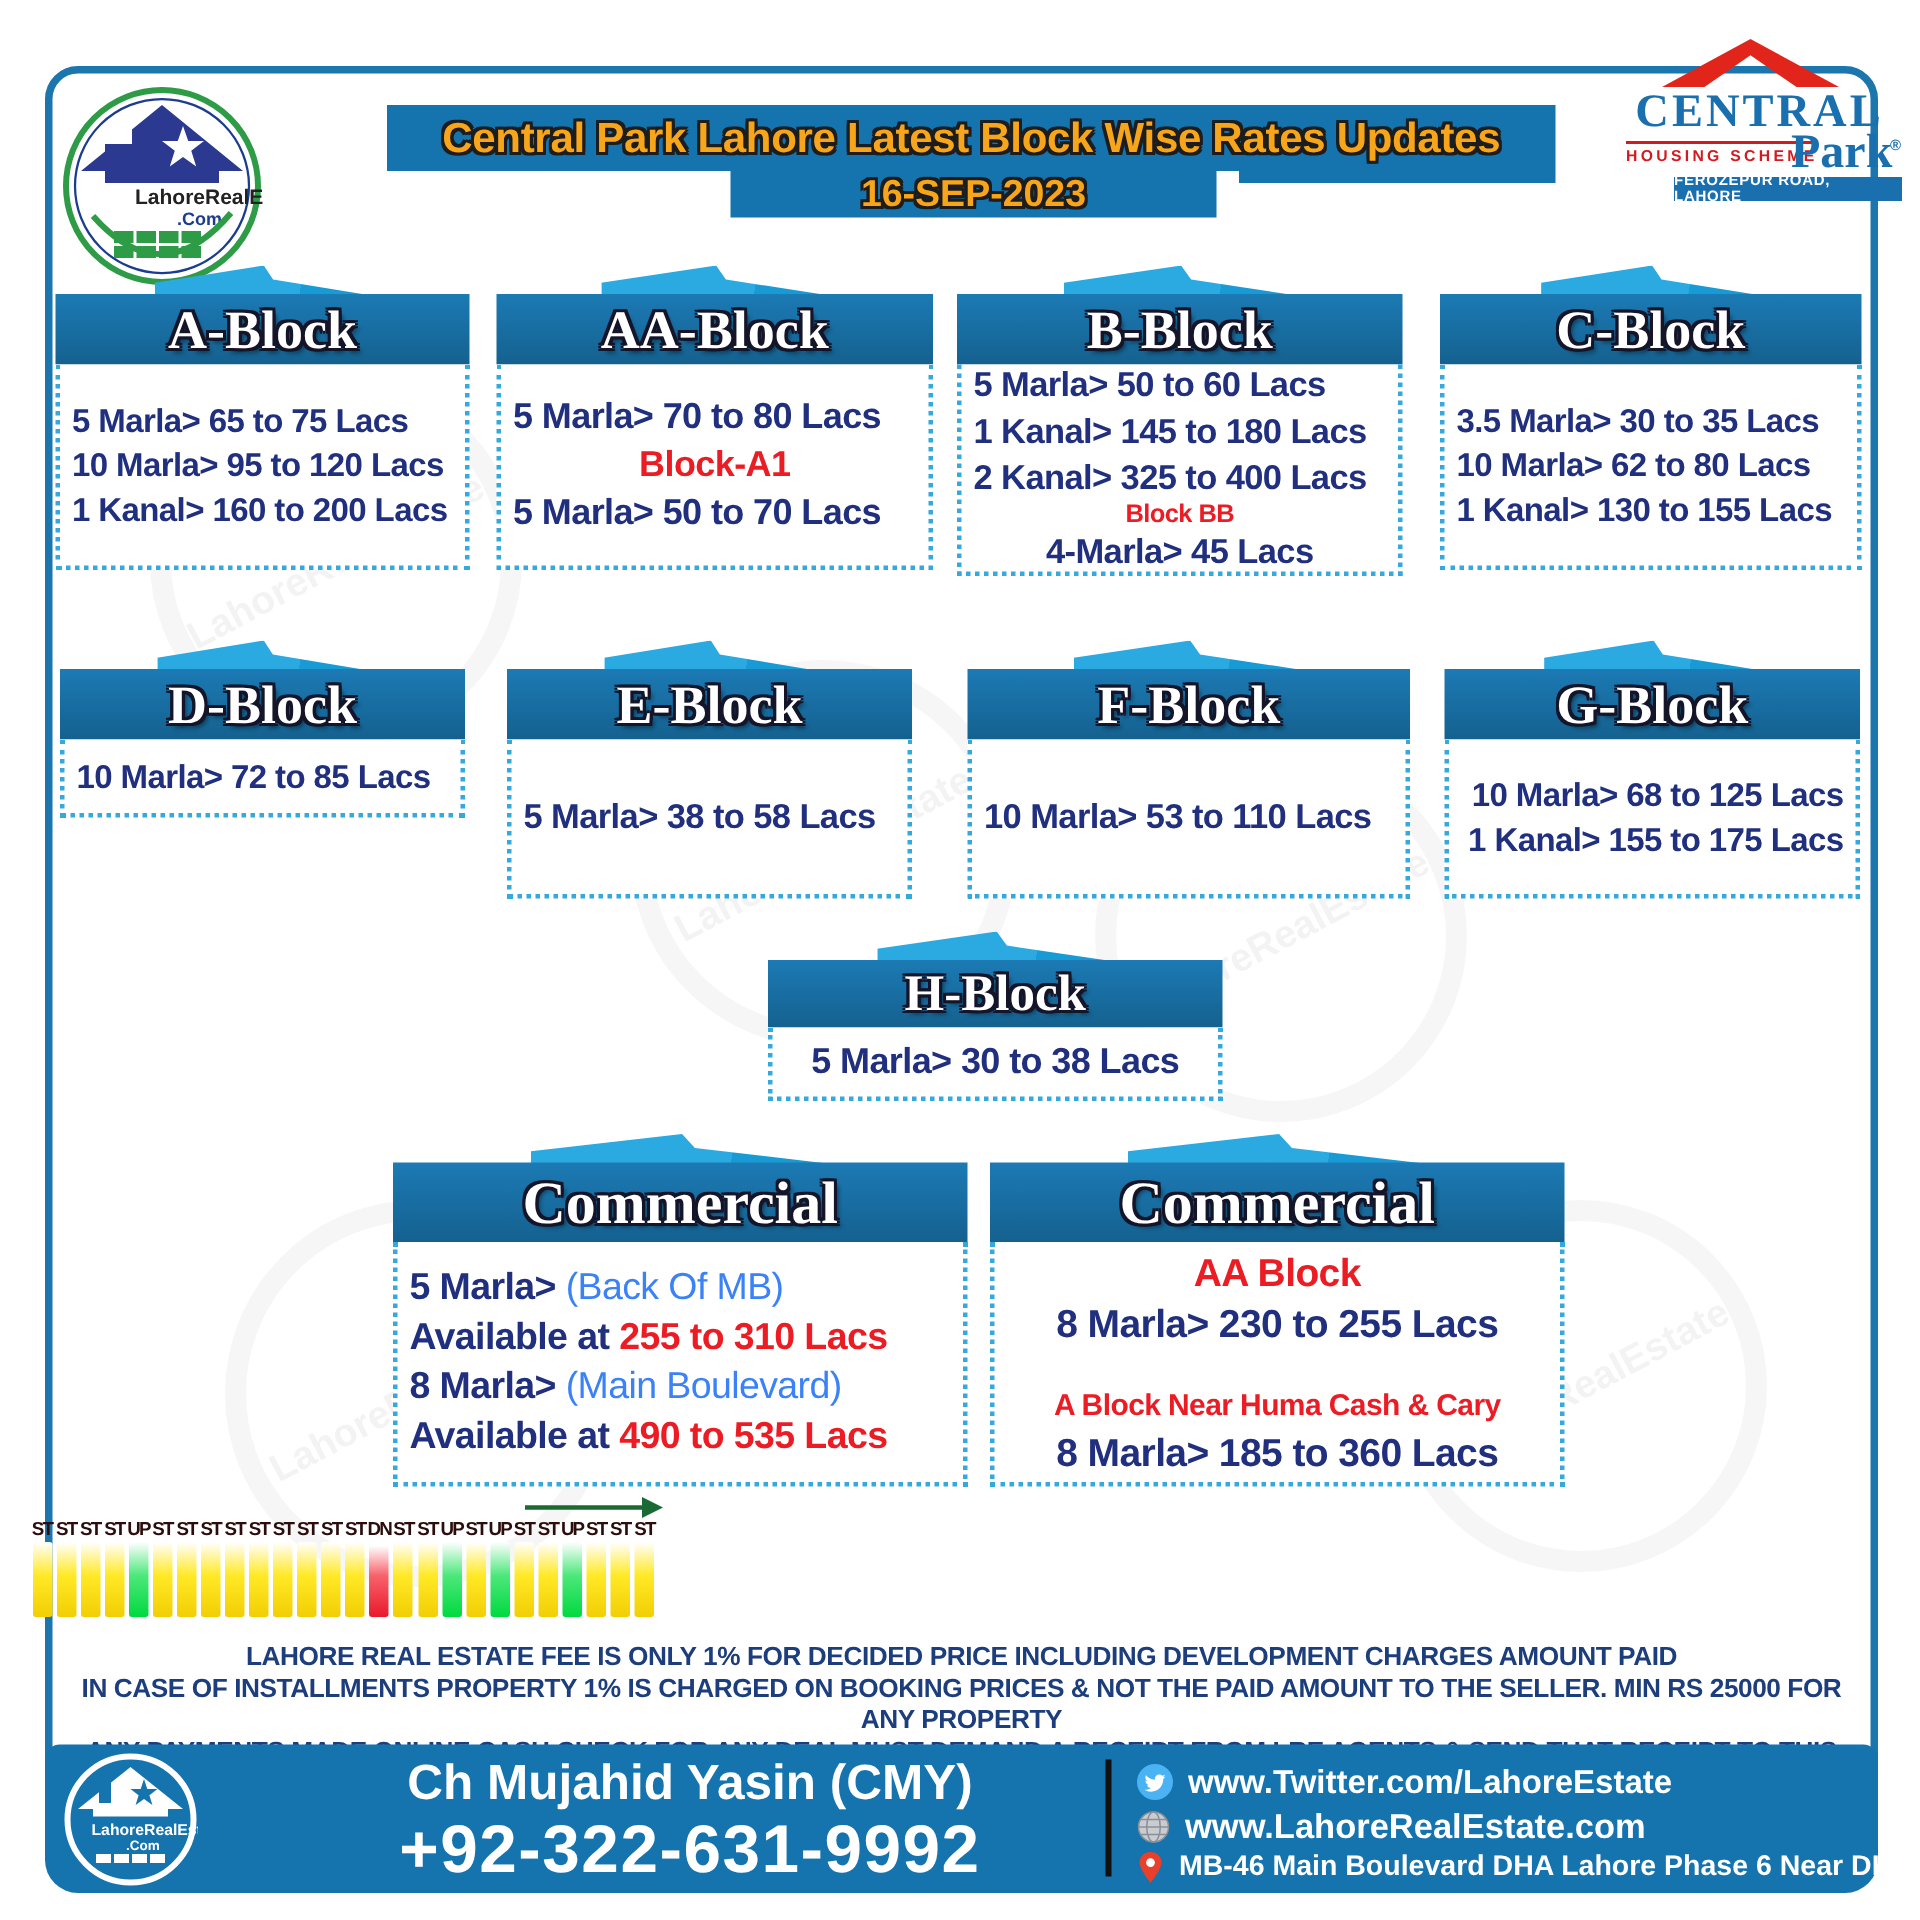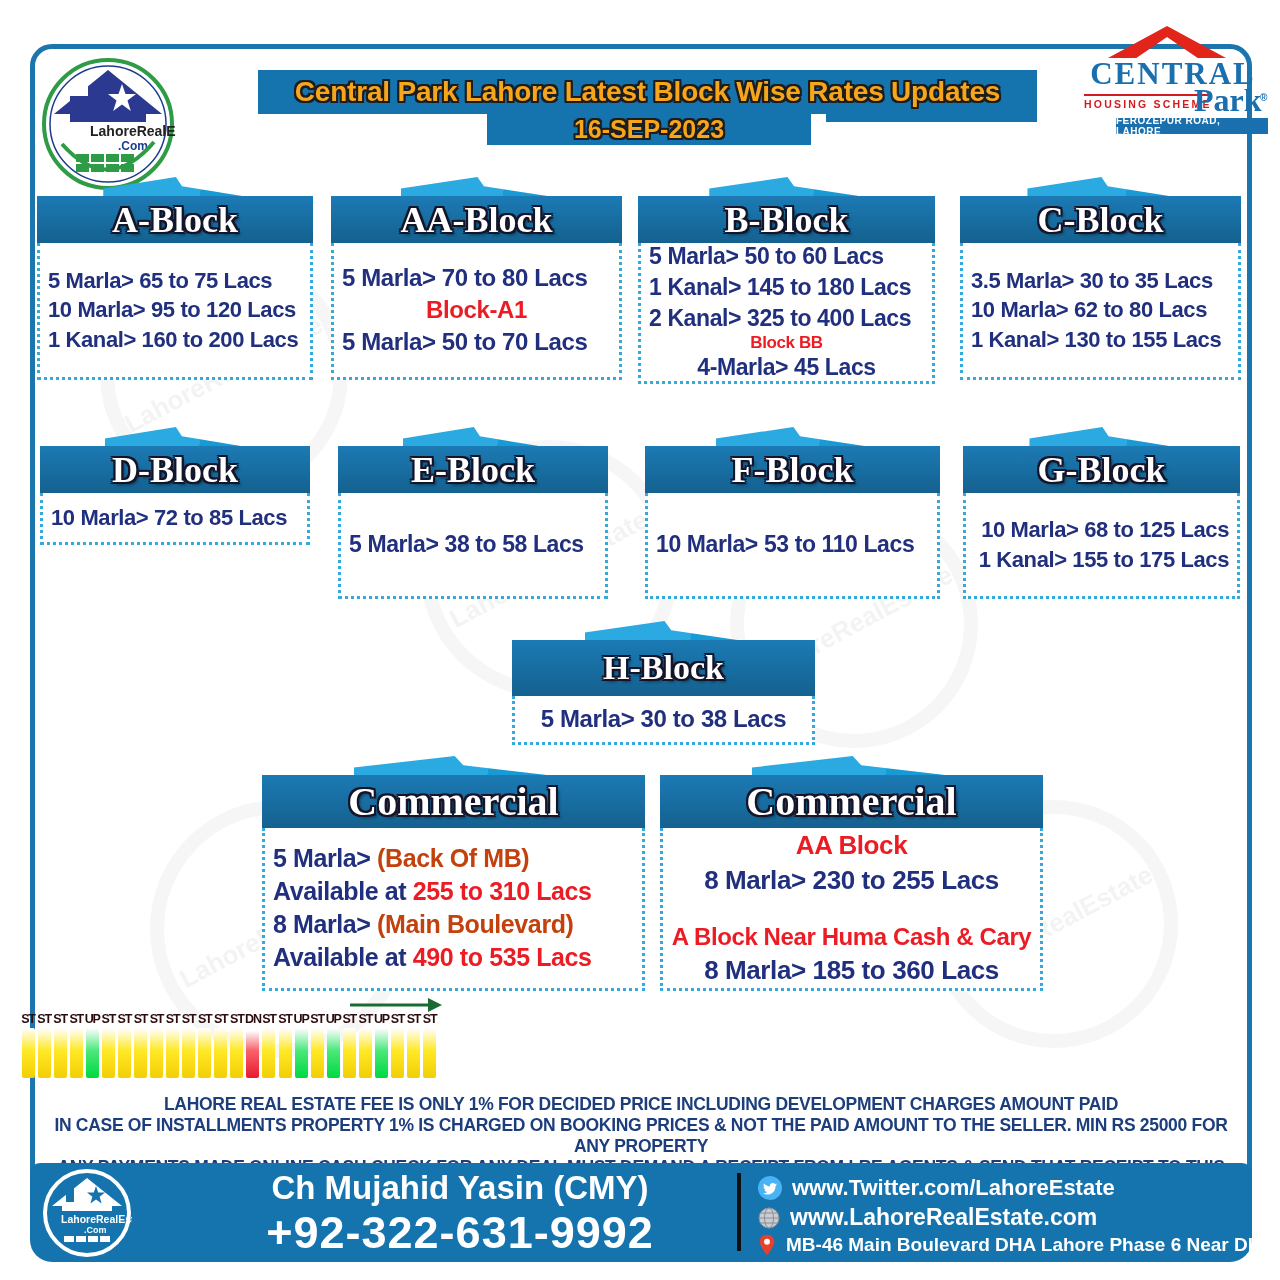--- a/index.html
+++ b/index.html
@@ -49,21 +49,21 @@
   .hdr{position:relative;z-index:1;height:47px;background:linear-gradient(#1C7AB4,#14618F);
     display:flex;align-items:center;justify-content:center;}
   .hdr .t{color:#fff;font-family:"Liberation Serif",serif;font-weight:bold;font-size:36px;
     text-shadow:-2px -2px 0 #15152a,2px -2px 0 #15152a,-2px 2px 0 #15152a,2px 2px 0 #15152a,
                  0 -2px 0 #15152a,0 2px 0 #15152a,-2px 0 0 #15152a,2px 0 0 #15152a,3px 3px 3px rgba(0,0,0,.45);}
   .bdy{position:relative;z-index:1;background:#fff;border:3px dotted #35A8DC;border-top:none;
     box-sizing:border-box;display:flex;flex-direction:column;justify-content:center;padding:4px 8px;}
   .line{font-weight:bold;color:#21307E;line-height:1.33;letter-spacing:-0.4px;white-space:nowrap;}
   .line.center{text-align:center;}
   .nb{color:#21307E;font-weight:700;}
-  .nr{color:#c2410c;font-weight:700;}
+  .nr{color:#3b82f6;font-weight:400;}
   .rb{color:#EC1C24;font-weight:700;}
 
   
   .trend{position:absolute;left:20px;top:1010px;width:418px;}
   .trend-arrow{position:absolute;left:330px;top:-12px;}
   .bars{display:flex;}
   .bar-col{width:16.07px;display:flex;flex-direction:column;align-items:center;text-align:right;}
   .bar-label{font-size:12.5px;font-weight:bold;color:#2B0D0D;letter-spacing:-1.2px;height:18px;line-height:18px;}
   .bar{width:13px;height:50px;border-radius:2px;}
   .bar.st{background:linear-gradient(#FFFFFF,#FFE926 45%,#F2CE05);}
@@ -230,21 +230,21 @@
         <span class="t">G-Block</span>
       </div>
     <div class="bdy" style="height:106px;font-size:22px;text-align:right;">
         <div class="line left"><span class="nb">10 Marla&gt; 68 to 125 Lacs</span></div>
         <div class="line left"><span class="nb">1 Kanal&gt; 155 to 175 Lacs</span></div>
       </div>
   </div>
 
   <div class="card" style="left:512px;top:640px;width:303px;">
     <div class="ribbon"></div>
-    <div class="hdr" style="height:56px;">
+    <div class="hdr" style="height:45px;">
         <span class="t" style="font-size:34px;">H-Block</span>
       </div>
     <div class="bdy" style="height:49px;font-size:24px;">
         <div class="line center"><span class="nb">5 Marla&gt; 30 to 38 Lacs</span></div>
       </div>
   </div>
 
   <div class="card" style="left:262px;top:775px;width:383px;">
     <div class="ribbon"></div>
     <div class="hdr" style="height:53px;">
@@ -258,21 +258,21 @@
       </div>
   </div>
   <div class="card" style="left:660px;top:775px;width:383px;">
     <div class="ribbon"></div>
     <div class="hdr" style="height:53px;">
         <span class="t" style="font-size:40px;">Commercial</span>
       </div>
     <div class="bdy" style="height:163px;font-size:26px;">
         <div class="line center" style="font-size: 26px;"><span class="rb">AA Block</span></div>
         <div class="line center"><span class="nb">8 Marla&gt; 230 to 255 Lacs</span></div>
-        <div class="line center" style="font-size: 24px; margin-top: 24px;"><span class="rb">A Block Near Huma Cash &amp; Cary</span></div>
+        <div class="line center" style="font-size: 20px; margin-top: 24px;"><span class="rb">A Block Near Huma Cash &amp; Cary</span></div>
         <div class="line center"><span class="nb">8 Marla&gt; 185 to 360 Lacs</span></div>
       </div>
   </div>
 
   <div class="trend">
     <svg class="trend-arrow" width="92" height="14" viewBox="0 0 92 14">
       <line x1="0" y1="7" x2="78" y2="7" stroke="#1A6B33" stroke-width="3"></line>
       <polygon points="78,0 92,7 78,14" fill="#1A6B33"></polygon>
     </svg>
     <div class="bars">

